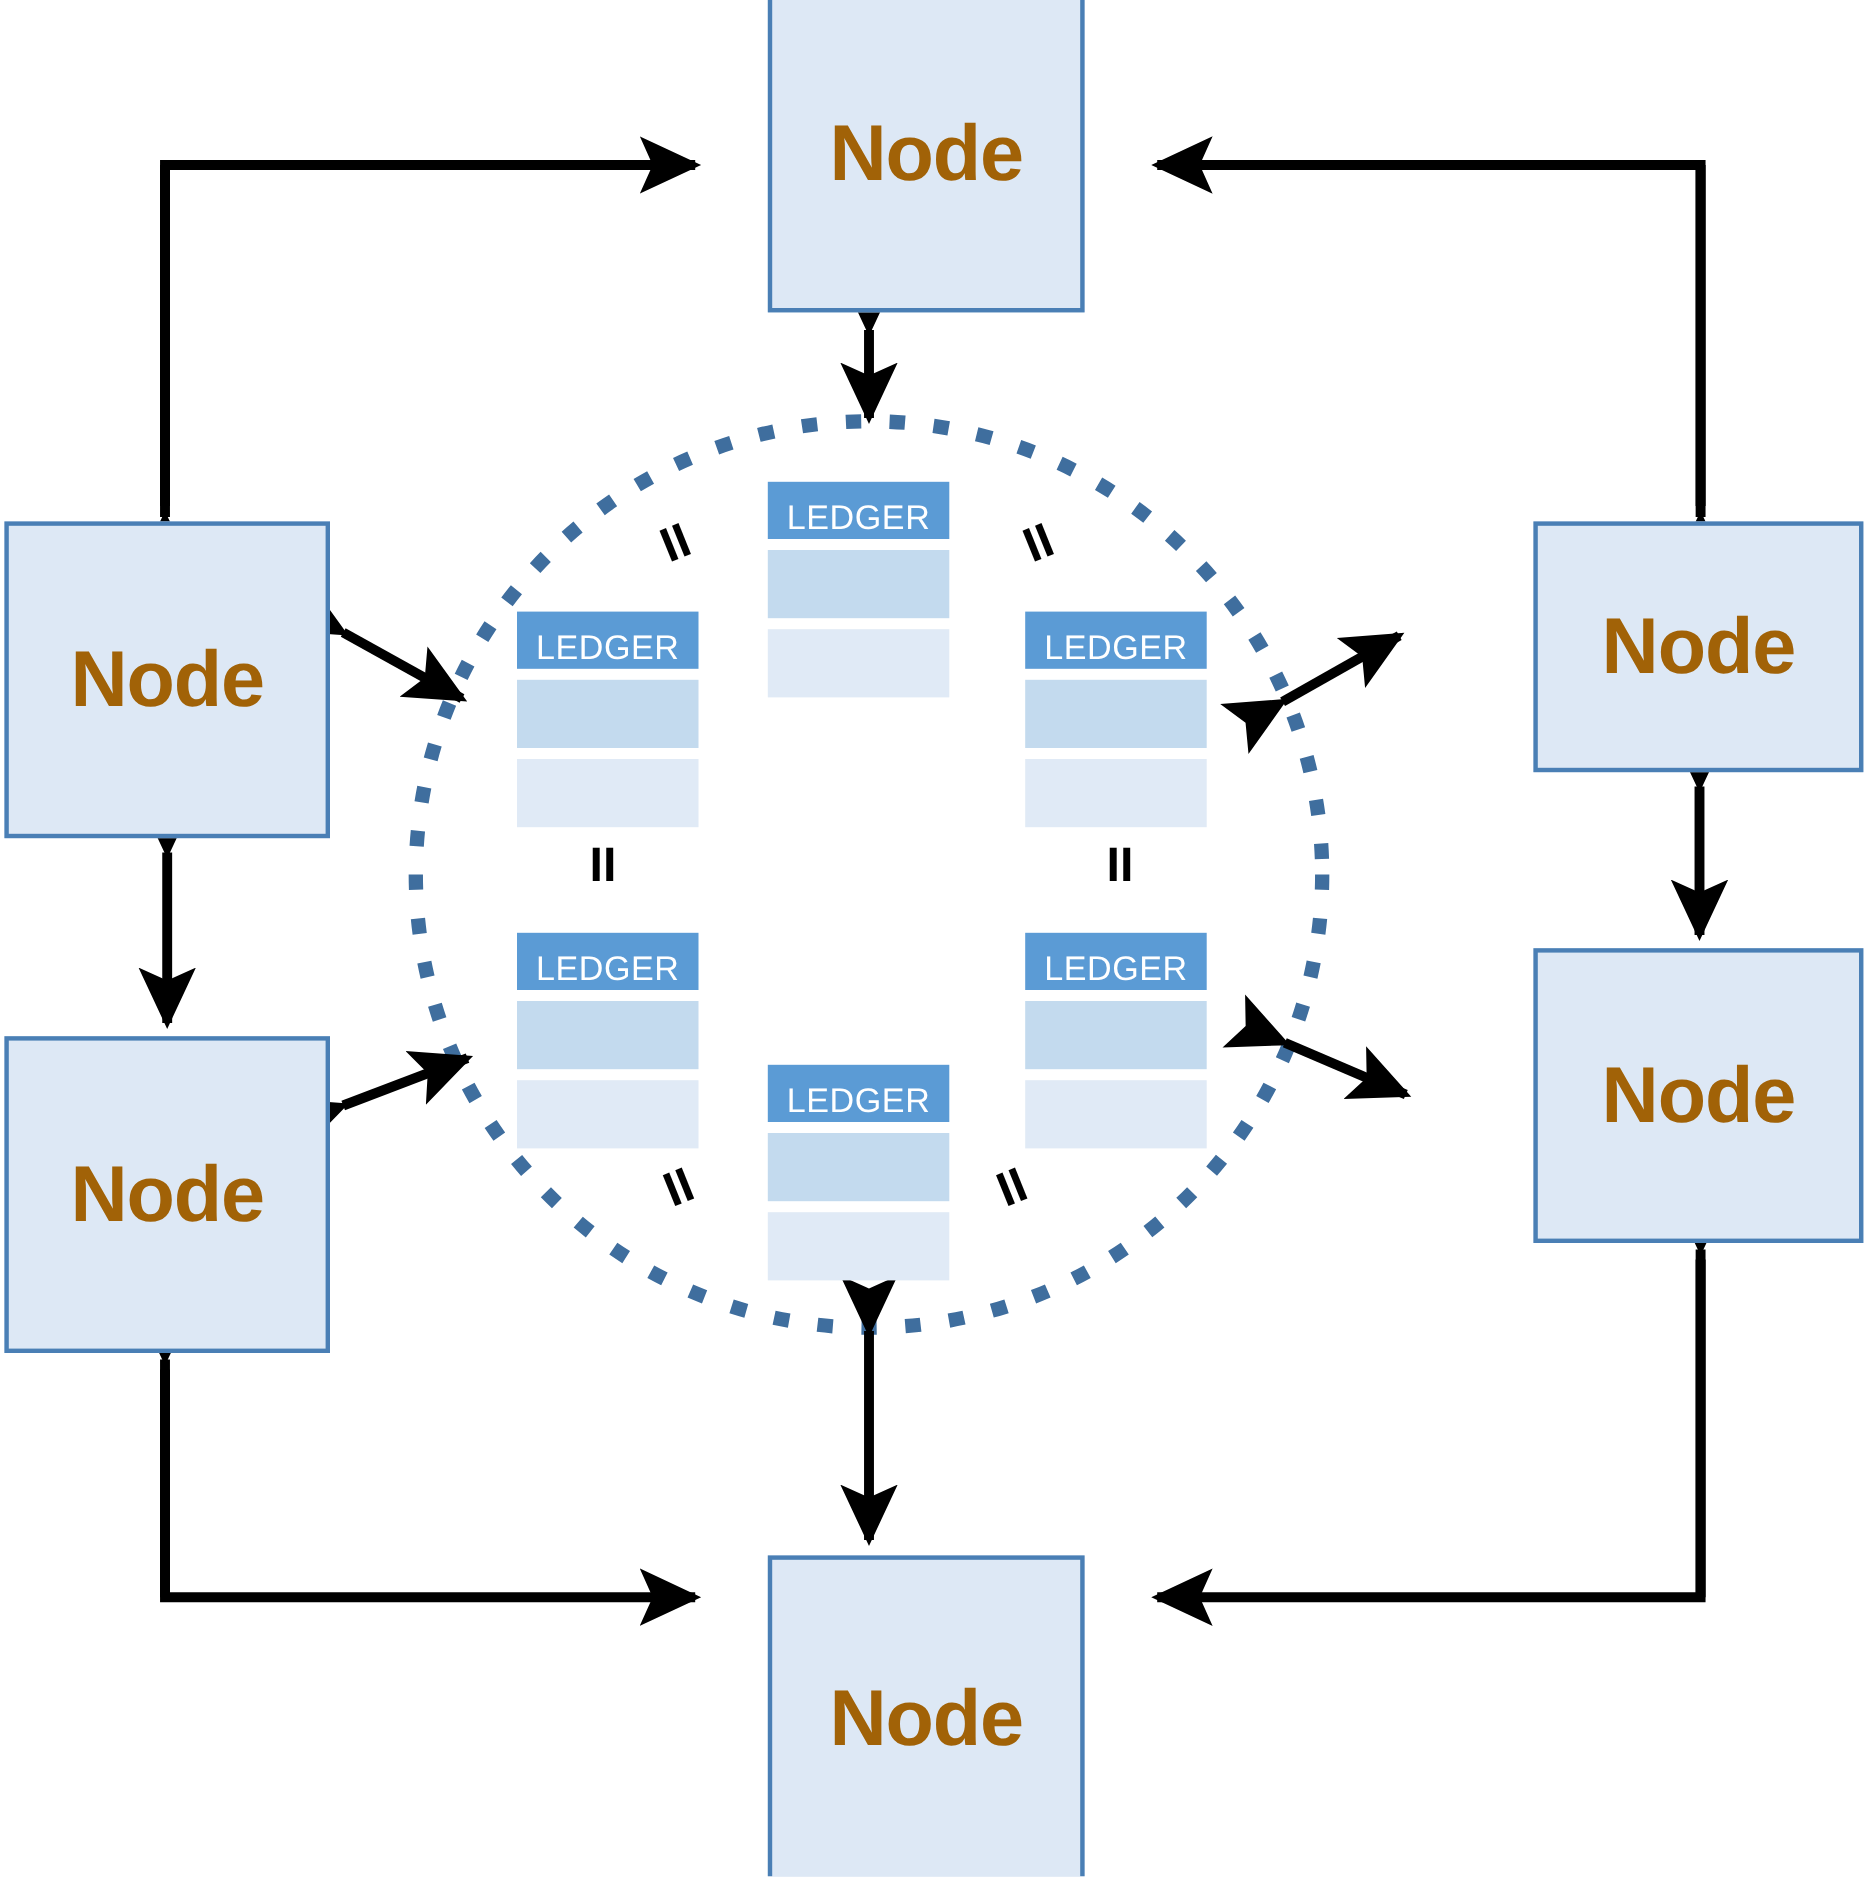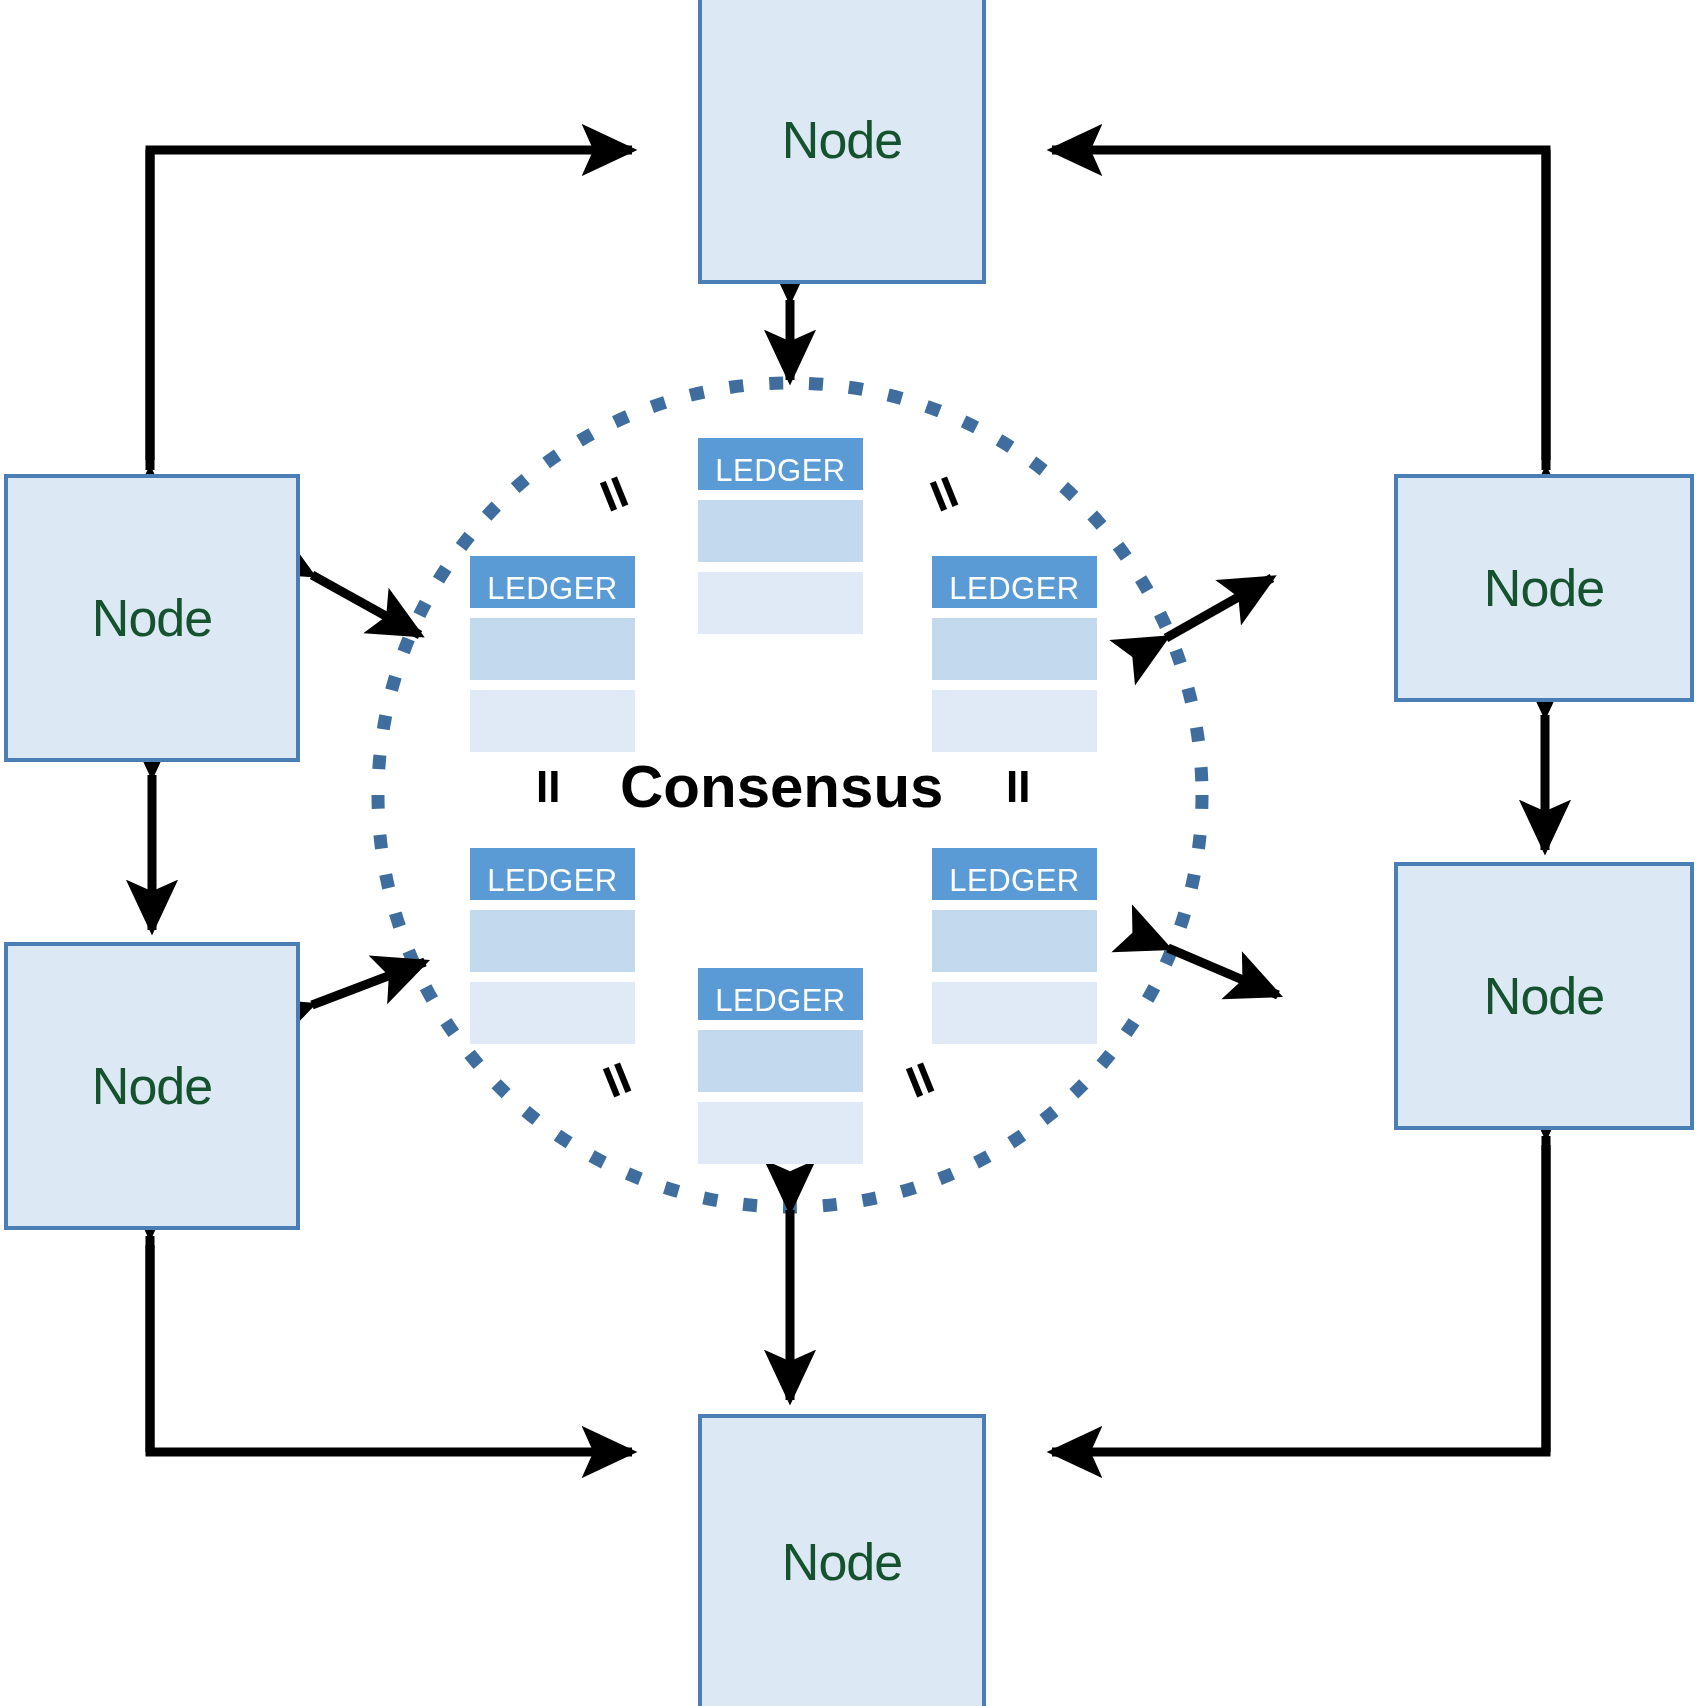--- a/index.html
+++ b/index.html
@@ -26,23 +26,23 @@
     position: absolute;
     box-sizing: border-box;
     background: #dde8f5;
     border: 4px solid #4a7fb5;
     display: flex;
     align-items: center;
     justify-content: center;
   }
   .node-label {
     font-family: "Liberation Sans", sans-serif;
-    font-weight: normal;
-    font-size: 52px;
-    color: #14532d;
+    font-weight: bold;
+    font-size: 72px;
+    color: #a16207;
     letter-spacing: -1px;
     line-height: 1;
   }
   .ledger {
     position: absolute;
     width: 165px;
   }
   .ledger-header {
     background: #5b9bd5;
     color: #ffffff;
@@ -199,15 +199,14 @@
     <div class="ledger-row-light"></div>
   </div>
 
   <span class="eq-mark eq-slanted" style="left:602px; top:472px;">II</span>
   <span class="eq-mark eq-slanted" style="left:932px; top:472px;">II</span>
   <span class="eq-mark eq-upright" style="left:536px; top:765px;">II</span>
   <span class="eq-mark eq-upright" style="left:1006px; top:765px;">II</span>
   <span class="eq-mark eq-slanted" style="left:605px; top:1058px;">II</span>
   <span class="eq-mark eq-slanted" style="left:908px; top:1058px;">II</span>
 
-  <span class="consensus-label" style="left:620px; top:757px;">Consensus</span>
 
 </div>
 
 </body></html>

